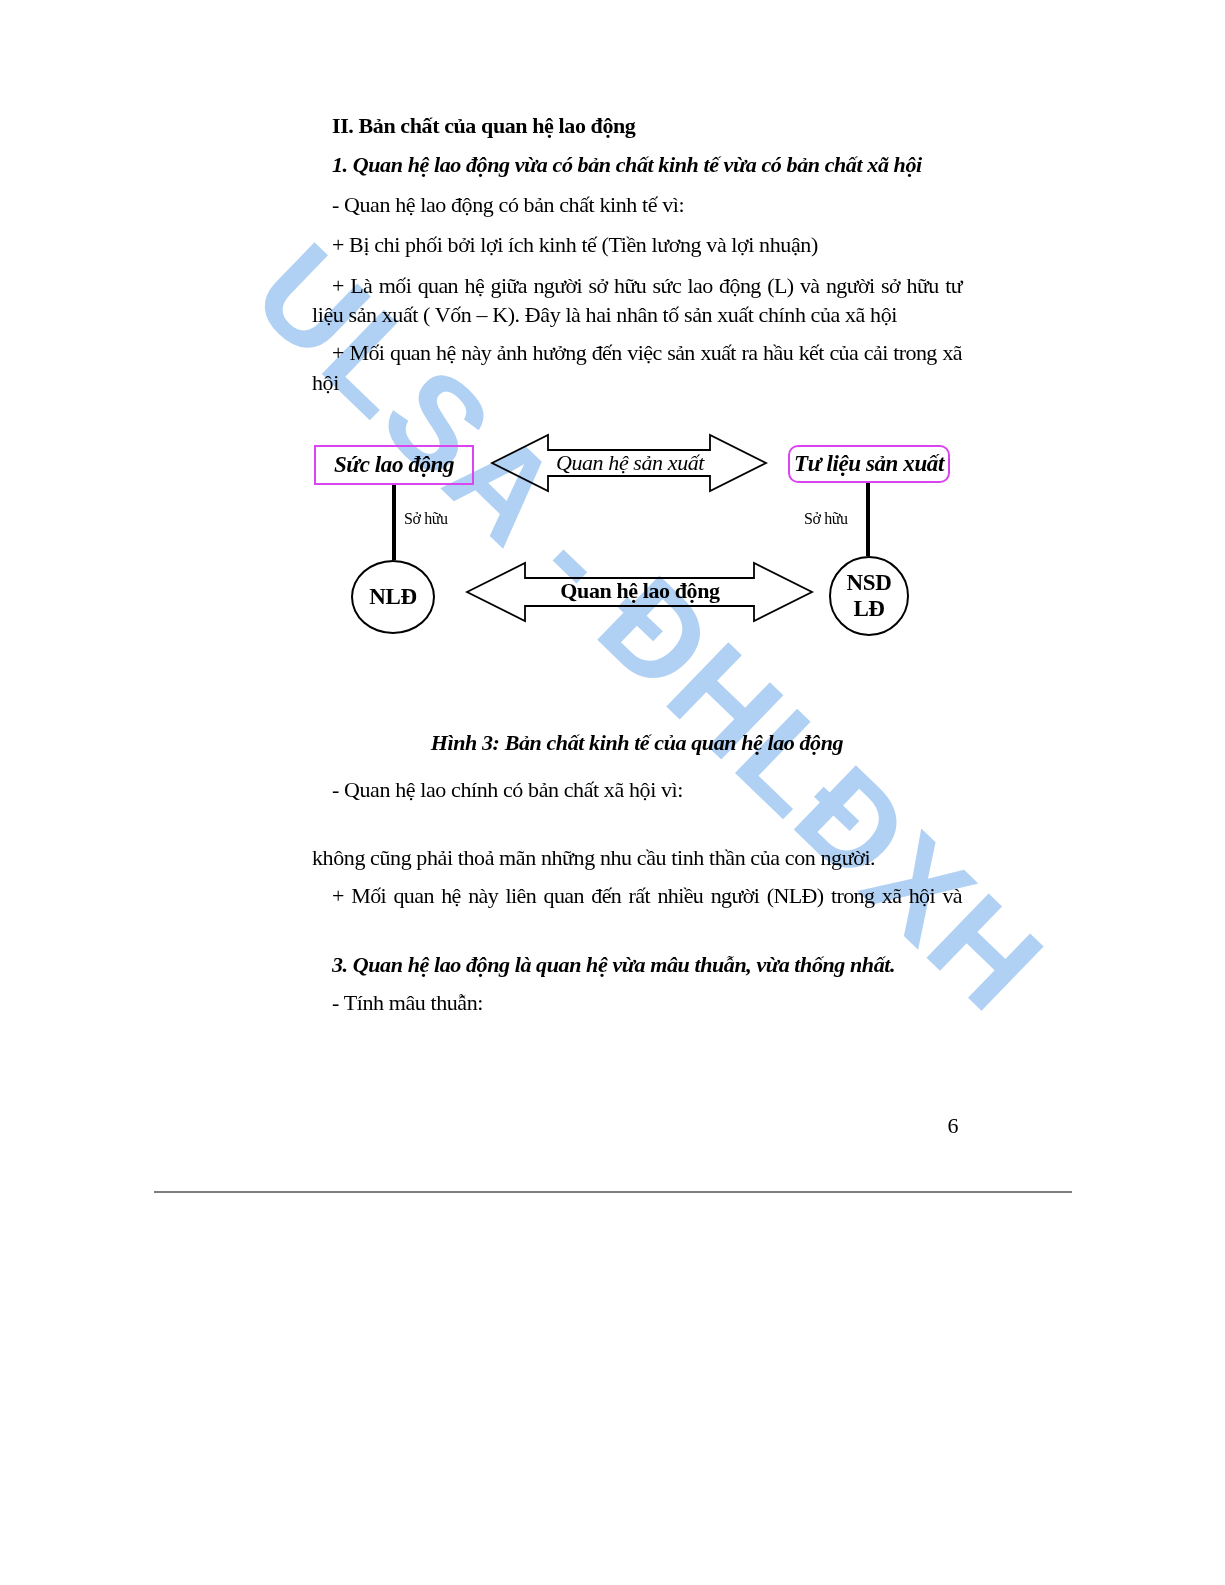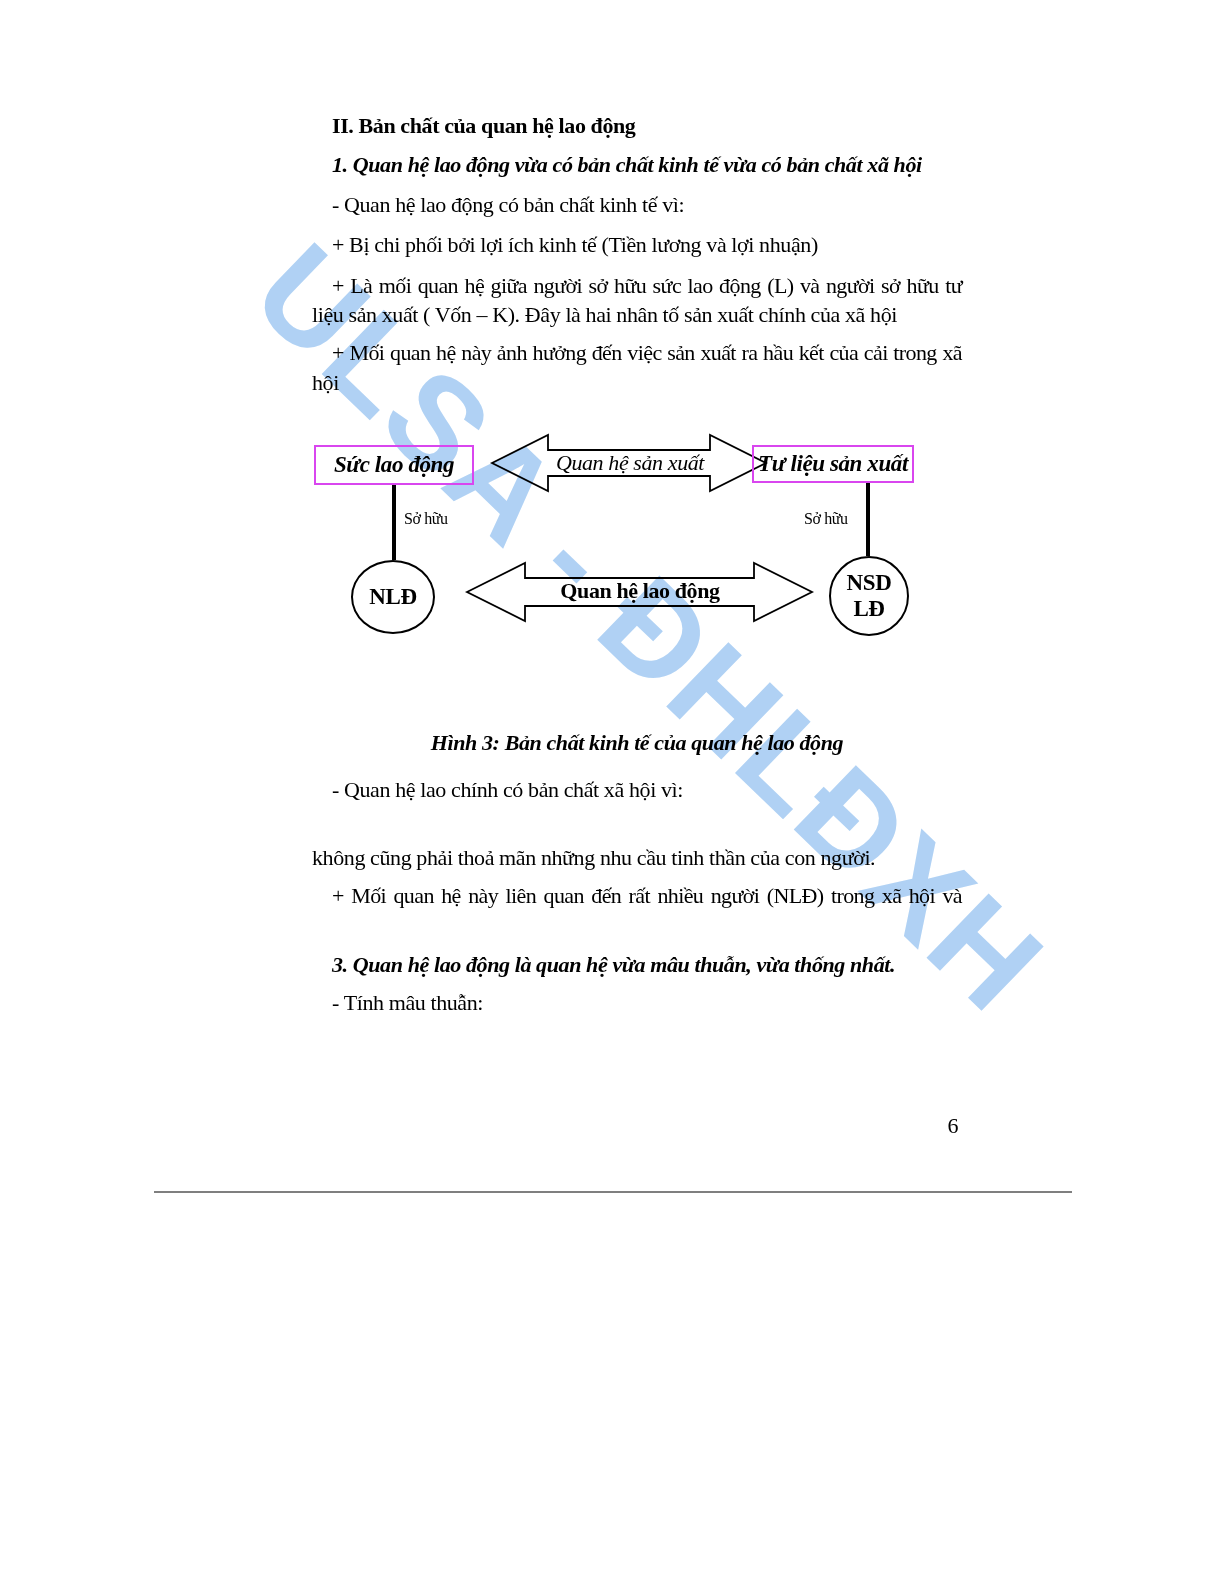--- a/index.html
+++ b/index.html
@@ -33,21 +33,21 @@
   .center{text-align:center;}
   
   .figure{position:absolute;left:0;top:430px;width:1225px;height:230px;}
   .figure svg{position:absolute;left:0;top:0;}
   .fbox{
     position:absolute;border:2px solid #d946ef;box-sizing:border-box;
     display:flex;align-items:center;justify-content:center;
     font-size:23px;font-weight:bold;font-style:italic;letter-spacing:-0.4px;
   }
   .fbox-left{left:314px;top:15px;width:160px;height:40px;}
-  .fbox-right{left:752px;top:15px;width:162px;height:38px;}
+  .fbox-right{left:788px;top:15px;width:162px;height:38px;border-radius:10px;}
   .vline{position:absolute;width:4px;background:#000;}
   .vline-left{left:392px;top:55px;height:75px;}
   .vline-right{left:866px;top:53px;height:73px;}
   .ownlbl{position:absolute;font-size:16px;letter-spacing:-0.4px;}
   .own-left{left:404px;top:80px;}
   .own-right{left:804px;top:80px;}
   .fcircle{
     position:absolute;border:2px solid #000;border-radius:50%;box-sizing:border-box;
     display:flex;flex-direction:column;align-items:center;justify-content:center;
     font-size:23px;font-weight:bold;line-height:26px;letter-spacing:-0.4px;

